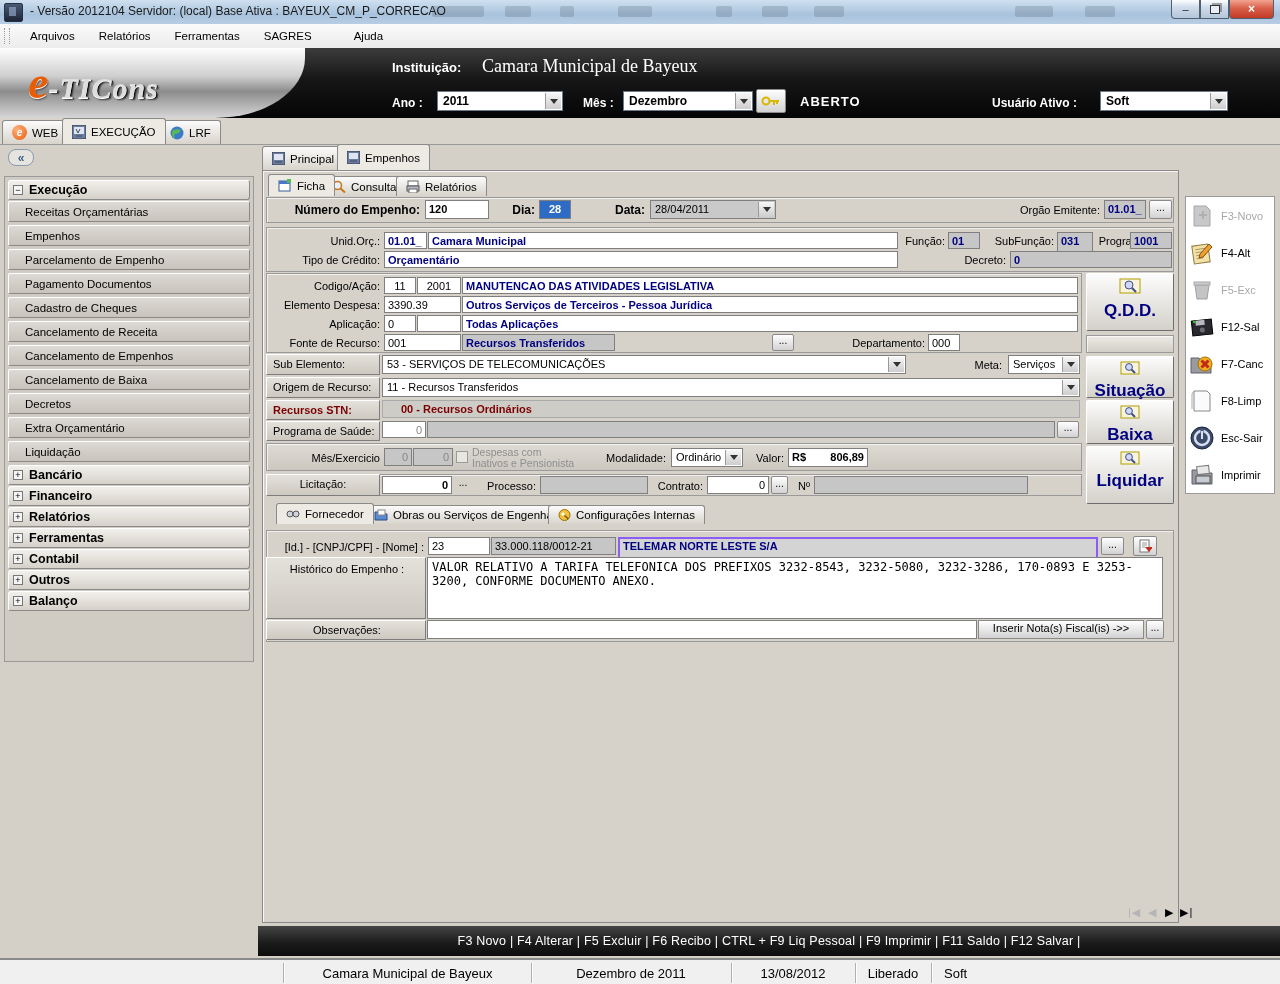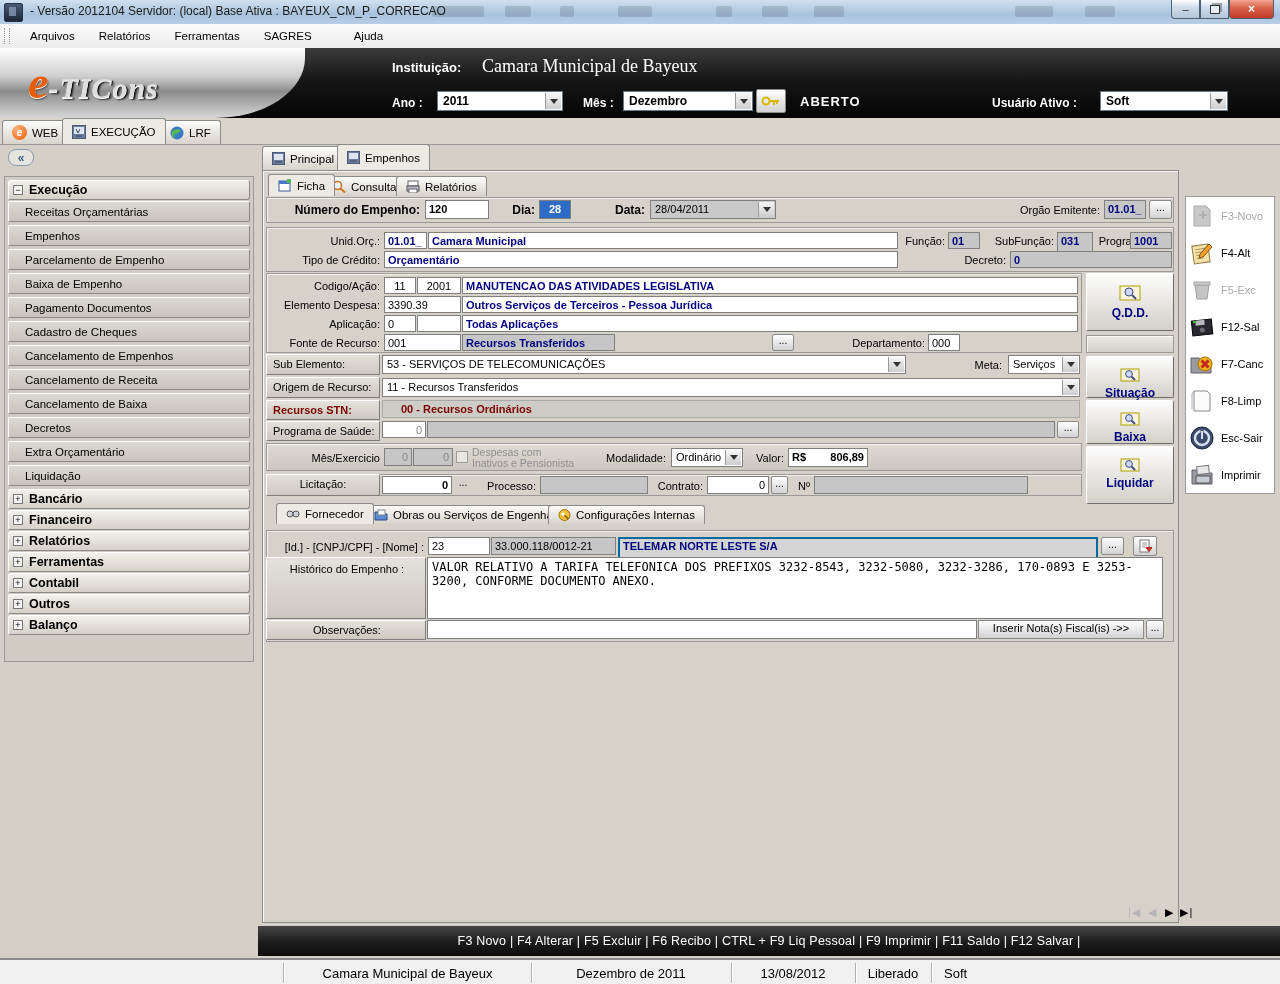--- a/index.html
+++ b/index.html
@@ -77,21 +77,21 @@
   .fld.ro{background:#c6c6c6;}
   .fld.plain{font-weight:normal;color:#000;}
   .fld.sel{background:#2e6bc5;color:#fff;text-align:center;}
   .fld.red{color:#7b0000;}
   .dots{position:absolute;box-sizing:border-box;border:1px solid #8a8a8a;border-radius:2px;
     background:linear-gradient(#fefefe,#d2d2d2);font-size:10px;text-align:center;line-height:9px;cursor:pointer;}
   .cell{position:absolute;box-sizing:border-box;border:1px solid #aaa;border-color:#fff #7d7d7d #7d7d7d #fff;
     background:linear-gradient(#e4e1db,#cdc9c1);font-size:11px;padding:3px 4px 0 6px;white-space:nowrap;overflow:hidden;}
   .sidebtn{position:absolute;box-sizing:border-box;border:1px solid #aaa;border-color:#fff #6d6d6d #6d6d6d #fff;
     background:linear-gradient(#fcfcfc,#d4d1ca);text-align:center;font-weight:bold;color:#000080;
-    font-size:12px;cursor:pointer;border-radius:2px;padding-top:11px;}
+    font-size:17px;cursor:pointer;border-radius:2px;padding-top:4px;}
   .cb{position:absolute;width:12px;height:12px;box-sizing:border-box;border:1px solid #9a9a9a;background:#e8e6e0;}
   .graylab{position:absolute;color:#8f8f8f;font-size:10.5px;line-height:11px;white-space:nowrap;}
   .combo{position:absolute;box-sizing:border-box;border:1px solid #7f7f7f;background:#fff;font-size:11px;
     padding:2px 18px 0 4px;white-space:nowrap;overflow:hidden;}
   .mono{font-family:"DejaVu Sans Mono","Liberation Mono",monospace;}
   
   .tbpanel{position:absolute;left:1185px;top:196px;width:90px;height:298px;box-sizing:border-box;
     border:1px solid #9a9a9a;background:#fff;}
   .tbrow{height:37px;display:flex;align-items:center;gap:6px;padding-left:3px;cursor:pointer;}
   .tbrow .cap{font-size:11px;}
@@ -211,25 +211,24 @@
     </div>
 
   <div class="sidebar">
     <div class="sgroup">
       <span class="pm">−</span>
       <span>Execução</span>
     </div>
     <div class="sitem">Receitas Orçamentárias</div>
     <div class="sitem">Empenhos</div>
     <div class="sitem">Parcelamento de Empenho</div>
-    <div class="sitem">Baixa de Empenho</div>
     <div class="sitem">Pagamento Documentos</div>
     <div class="sitem">Cadastro de Cheques</div>
+    <div class="sitem">Cancelamento de Receita</div>
     <div class="sitem">Cancelamento de Empenhos</div>
-    <div class="sitem">Cancelamento de Receita</div>
     <div class="sitem">Cancelamento de Baixa</div>
     <div class="sitem">Decretos</div>
     <div class="sitem">Extra Orçamentário</div>
     <div class="sitem">Liquidação</div>
     <div class="sgroup">
         <span class="pm">+</span>
         <span>Bancário</span>
       </div>
     <div class="sgroup">
         <span class="pm">+</span>
@@ -468,21 +467,21 @@
         <circle cx="5" cy="5" r="1.6" fill="#fff"></circle>
         <path d="M6.5 6.5 l4 3.5" stroke="#7a5800" stroke-width="1.5"></path>
     </svg>
     <span>Configurações Internas</span>
   </div>
 
   <div class="gbox" style="left:266px;top:530px;width:908px;height:112px"></div>
   <div class="lbl" style="left:276px;top:541px;width:148px">[Id.] - [CNPJ/CPF] - [Nome] :</div>
   <div class="fld black plain" style="left:428px;top:537px;width:62px;height:18px">23</div>
   <div class="fld ro plain" style="left:491px;top:537px;width:125px;height:18px">33.000.118/0012-21</div>
-  <div class="fld" style="left:618px;top:537px;width:480px;height:24px;background:#d4d4d4;border:2px solid #0369a1;padding-top:1px">TELEMAR NORTE LESTE S/A</div>
+  <div class="fld" style="left:618px;top:537px;width:480px;height:24px;background:#d4d4d4;border:2px solid #8b5cf6;padding-top:1px">TELEMAR NORTE LESTE S/A</div>
   <div class="dots" style="left:1101px;top:537px;width:23px;height:18px;line-height:13px">...</div>
   <div class="dots" style="left:1133px;top:536px;width:24px;height:20px;line-height:0">
     <svg width="14" height="14" style="margin-top:2px">
       <rect x="2" y="1" width="9" height="12" fill="#fff" stroke="#777"></rect>
         <path d="M4 4 h5 M4 6 h5 M4 8 h3" stroke="#9a9a9a"></path>
         <path d="M7 13 l5 -4 v8 z" fill="#c03020" transform="rotate(-90 9 11)"></path>
     </svg>
   </div>
   <div class="cell" style="left:266px;top:557px;width:160px;height:62px;text-align:center;padding-top:5px"><span>Histórico do Empenho :</span></div>
   <div class="fld plain mono" style="left:427px;top:557px;width:736px;height:62px;white-space:normal;font-size:12px;line-height:14px;padding:2px 4px">VALOR RELATIVO A TARIFA TELEFONICA DOS PREFIXOS 3232-8543, 3232-5080, 3232-3286, 170-0893 E 3253-3200, CONFORME DOCUMENTO ANEXO.</div>

